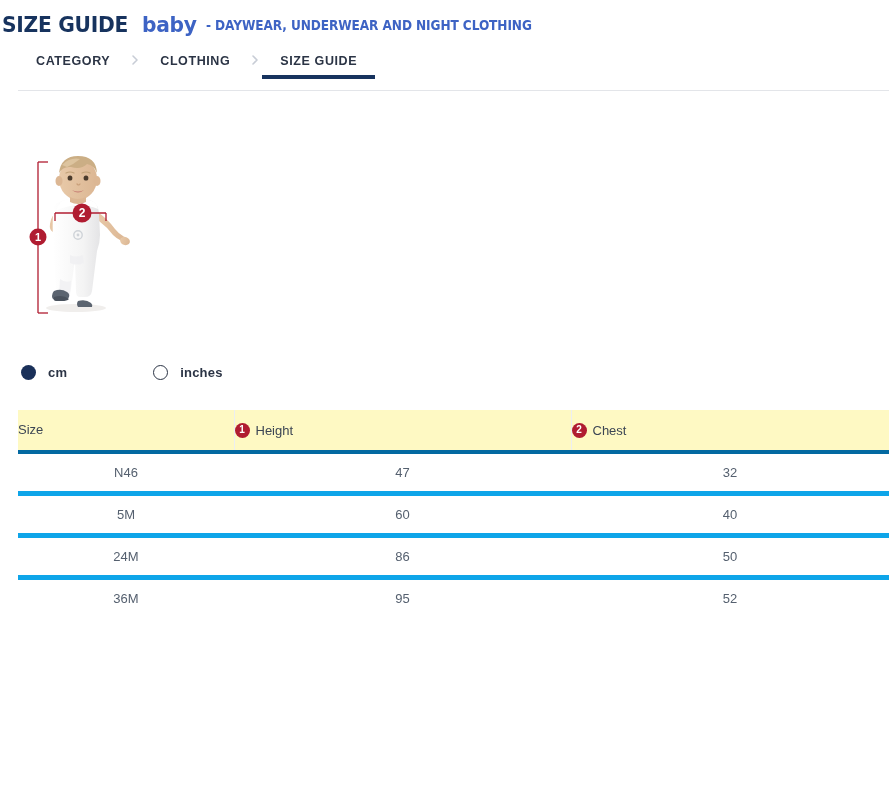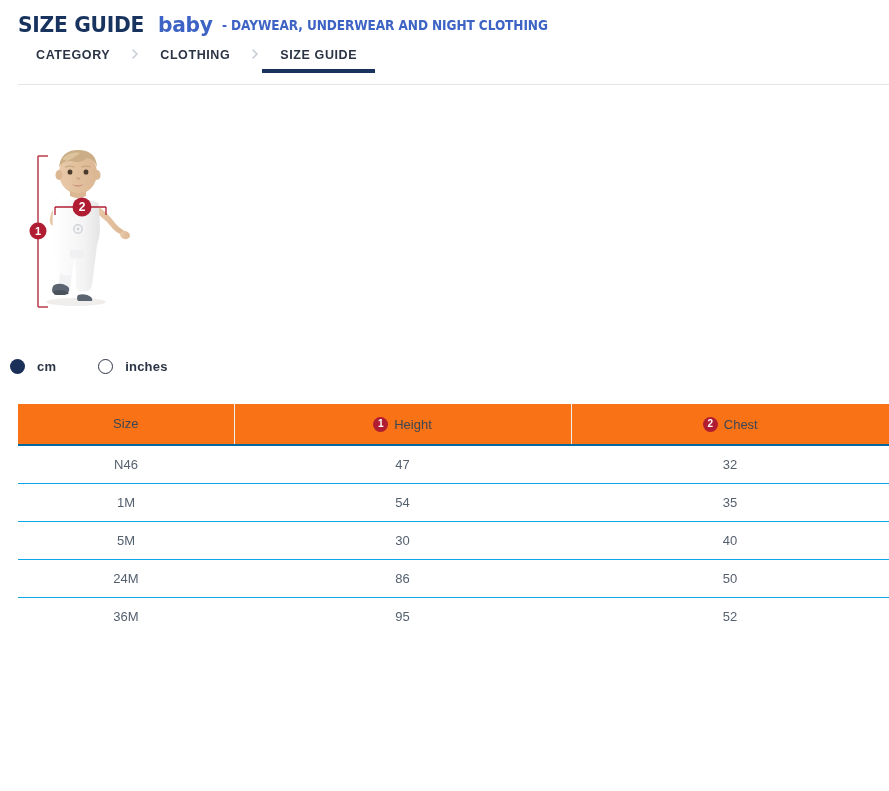--- a/index.html
+++ b/index.html
@@ -12,21 +12,21 @@
     width: 889px;
     height: 791px;
     font-family: "Liberation Sans", sans-serif;
     color: #2b3445;
     overflow: hidden;
     position: relative;
   }
 
   
   .page-header {
-    padding: 14px 0 0 18px;
+    padding: 14px 0 0 2px;
   }
   .title-line {
     white-space: nowrap;
     line-height: 1;
   }
   .title-main {
     font-family: "DejaVu Sans", sans-serif;
     font-size: 22px;
     font-weight: bold;
     letter-spacing: -0.3px;
@@ -57,21 +57,21 @@
     transform: scaleX(0.9);
     transform-origin: left center;
     display: inline-block;
     margin-left: 4px;
     position: relative;
     top: -2px;
   }
 
   
   .tabs-wrap {
-    margin-top: 13px;
+    margin-top: 19px;
     position: relative;
     height: 36px;
   }
   .tabs {
     display: flex;
     align-items: flex-start;
     padding-left: 18px;
     height: 100%;
   }
   .tab {
@@ -125,22 +125,23 @@
     top: 0;
     width: 150px;
     height: 170px;
   }
   .fig svg { display: block; }
 
   
   .units {
     display: flex;
     align-items: center;
-    padding-left: 10px;
+    padding-left: 21px;
     margin-top: -36px;
+    gap: 44px;
   }
   .unit-opt {
     display: flex;
     align-items: center;
     cursor: pointer;
     margin-right: 42px;
   }
   .radio {
     width: 15px;
     height: 15px;
@@ -165,28 +166,28 @@
   table.size-table {
     width: 871px;
     border-collapse: collapse;
     table-layout: fixed;
   }
   table.size-table col.c-size   { width: 216px; }
   table.size-table col.c-height { width: 337px; }
   table.size-table col.c-chest  { width: 318px; }
 
   .size-table thead th {
-    background: #f97316;
+    background: #fef9c3;
     font-size: 13px;
     font-weight: normal;
     color: #3c4654;
-    text-align: center;
+    text-align: left;
     padding: 11px 0 12px 0;
     border-right: 1px solid #eceef1;
-    border-bottom: 2px solid #0369a1;
+    border-bottom: 4px solid #0369a1;
   }
   .size-table thead th:last-child { border-right: none; }
 
   .hdr-inner {
     display: inline-flex;
     align-items: center;
     justify-content: center;
     gap: 6px;
   }
   .badge-sm {
@@ -202,21 +203,21 @@
     justify-content: center;
     line-height: 1;
     flex: 0 0 auto;
   }
 
   .size-table tbody td {
     font-size: 13px;
     color: #55606f;
     text-align: center;
     padding: 11px 0;
-    border-bottom: 1px solid #0ea5e9;
+    border-bottom: 5px solid #0ea5e9;
     height: 33px;
   }
   .size-table tbody tr:last-child td { border-bottom: none; }
 </style>
 </head>
 <body>
 
 <div class="page-header">
   <div class="title-line">
     <span class="title-main">SIZE GUIDE</span><span class="title-cat">baby</span><span class="title-sub">- DAYWEAR, UNDERWEAR AND NIGHT CLOTHING</span>
@@ -359,27 +360,22 @@
         </th>
       </tr>
     </thead>
     <tbody>
       <tr>
         <td>N46</td>
         <td>47</td>
         <td>32</td>
       </tr>
       <tr>
-        <td>1M</td>
-        <td>54</td>
-        <td>35</td>
-      </tr>
-      <tr>
         <td>5M</td>
-        <td>30</td>
+        <td>60</td>
         <td>40</td>
       </tr>
       <tr>
         <td>24M</td>
         <td>86</td>
         <td>50</td>
       </tr>
       <tr>
         <td>36M</td>
         <td>95</td>

